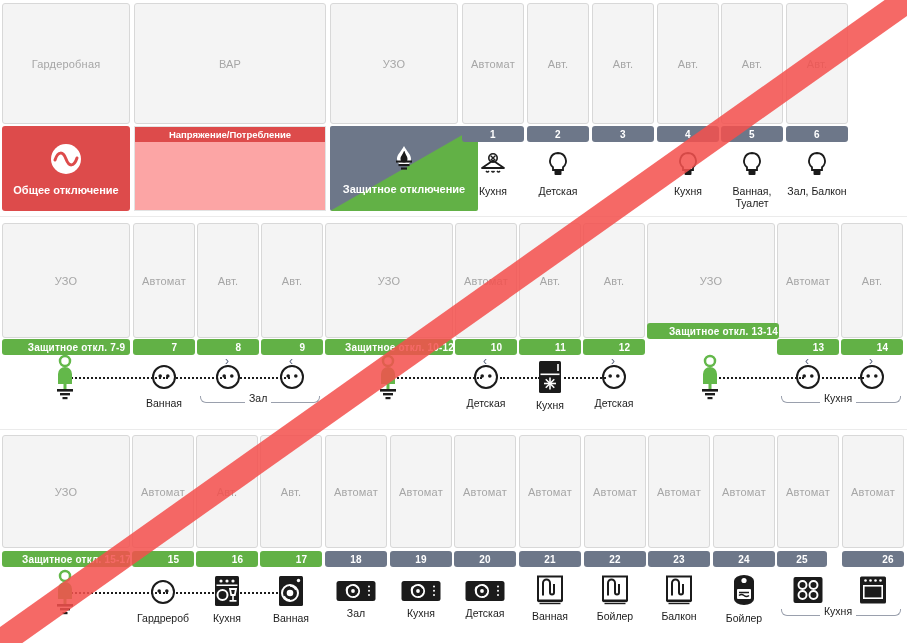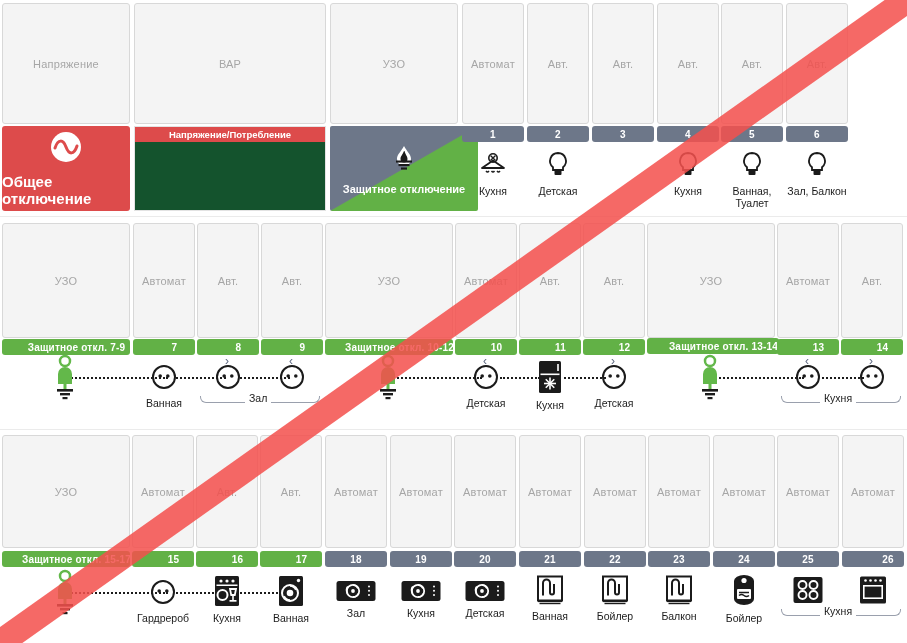--- a/index.html
+++ b/index.html
@@ -45,28 +45,28 @@
     font-size:10.5px; color:#1b1b1b; text-align:center; line-height:1.15;
   }
   .cons .cap{ margin-top:3px; }
 
   
   .tile{
     position:absolute;
     border-radius:3px;
     display:flex; flex-direction:column;
     align-items:center; justify-content:center;
-    color:#fff; font-size:15px; font-weight:bold;
+    color:#fff; font-size:11px; font-weight:bold;
   }
   .tile.red{ background:#dd4b4b; }
   .tile-caption{ margin-top:6px; }
 
   .meter{
     position:absolute;
-    background:#14532d;
+    background:#fca5a5;
     border:1px solid #e3e3e3;
   }
   .meter-head{
     position:absolute; left:0; top:0;
     background:#dd4b4b; color:#fff;
     font-size:9.5px; font-weight:bold;
     display:flex; align-items:center; justify-content:center;
     height:15px; width:100%;
   }
 
@@ -113,21 +113,21 @@
 </style>
 </head>
 <body>
 
 <div id="board">
 
   <div class="section" style="top:0;height:215px;">
 
     <div>
       <div class="dev" style="left:2px;top:3px;width:128px;height:121px;">
-        <span>Напряжение</span>
+        <span>Гардеробная</span>
         </div>
       <div class="dev" style="left:134px;top:3px;width:192px;height:121px;">
         <span>ВАР</span>
         </div>
       <div class="dev" style="left:330px;top:3px;width:128px;height:121px;">
         <span>УЗО</span>
         </div>
       <div class="dev" style="left:462px;top:3px;width:62px;height:121px;">
         <span>Автомат</span>
         </div>
@@ -283,21 +283,21 @@
         <span>Авт.</span>
         </div>
     </div>
 
     <div class="lbl green" style="left:2px;top:119px;width:128px;">
       <span>Защитное откл. 7-9</span>
       </div>
     <div class="lbl green" style="left:325px;top:119px;width:128px;">
       <span>Защитное откл. 10-12</span>
       </div>
-    <div class="lbl green" style="left:647px;top:118px;width:132px;">
+    <div class="lbl green" style="left:647px;top:103px;width:132px;">
       <span>Защитное откл. 13-14</span>
       </div>
 
     <div class="lbl green" style="left:133px;top:119px;width:62px;">
       <span>7</span>
       </div>
     <div class="lbl green" style="left:197px;top:119px;width:62px;">
       <span>8</span>
       </div>
     <div class="lbl green" style="left:261px;top:119px;width:62px;">
@@ -540,21 +540,21 @@
       </div>
     <div class="lbl gray" style="left:584px;top:119px;width:62px;">
       <span>22</span>
       </div>
     <div class="lbl gray" style="left:648px;top:119px;width:62px;">
       <span>23</span>
       </div>
     <div class="lbl gray" style="left:713px;top:119px;width:62px;">
       <span>24</span>
       </div>
-    <div class="lbl gray" style="left:777px;top:119px;width:62px;">
+    <div class="lbl gray" style="left:777px;top:119px;width:50px;">
       <span>25</span>
       </div>
     <div class="lbl gray" style="left:842px;top:119px;width:62px;padding-left:30px;">
       <span>26</span>
       </div>
 
     <div class="dline" style="left:68px;top:160px;width:100px;"></div>
     <div class="dline" style="left:176px;top:160px;width:50px;"></div>
     <div class="dline" style="left:240px;top:160px;width:50px;"></div>
 

